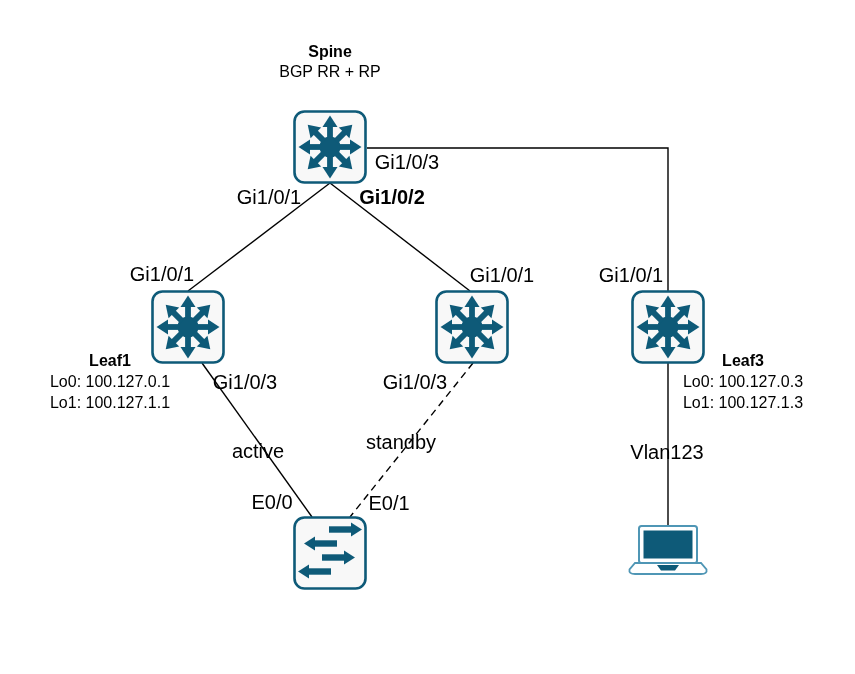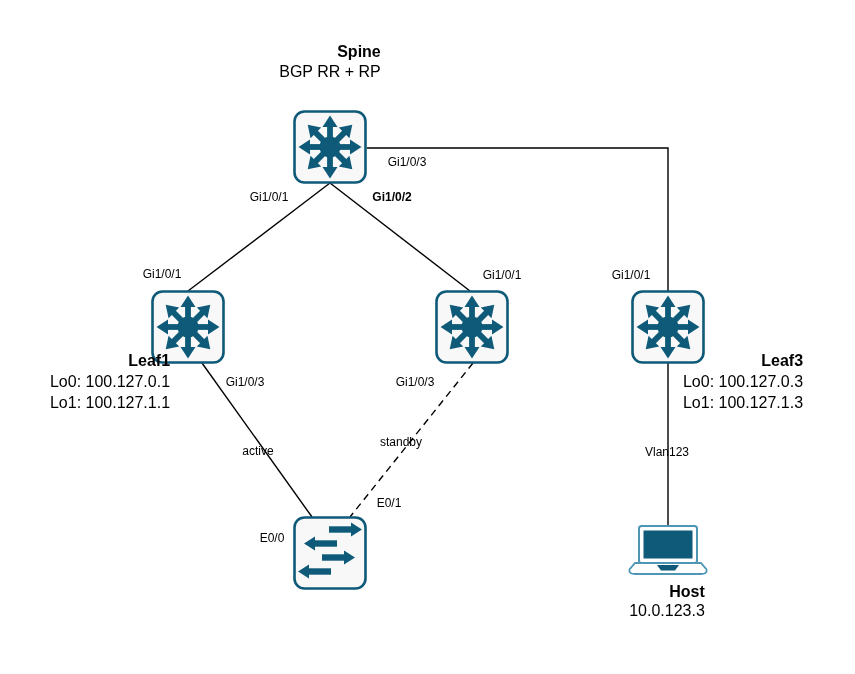--- a/index.html
+++ b/index.html
@@ -16,28 +16,28 @@
   .links-layer line, .links-layer polyline {
     stroke: #000000;
     stroke-width: 1.4;
     fill: none;
   }
   .links-layer .dashed { stroke-dasharray: 7 5; }
   .node-icon { position: absolute; }
   .plabel {
     position: absolute;
     transform: translate(-50%, -50%);
-    font-size: 12px;
+    font-size: 20px;
     white-space: nowrap;
     line-height: 1;
   }
   .nlabel {
     position: absolute;
     transform: translateX(-50%);
-    text-align: right;
+    text-align: center;
     font-size: 16px;
     white-space: nowrap;
     line-height: 21px;
   }
   .nlabel .nname { font-weight: bold; }
   .nlabel.lh20 { line-height: 20px; }
   .nlabel.lh19 { line-height: 19px; }
   .hidden-defs { position: absolute; width: 0; height: 0; overflow: hidden; }
 </style>
 </head>
@@ -125,32 +125,28 @@
   </div>
 
 
   <div class="nlabel" style="left:743px; top:350px;">
     <div class="nname">Leaf3</div>
     <div>Lo0: 100.127.0.3</div>
     <div>Lo1: 100.127.1.3</div>
   </div>
 
 
-  <div class="nlabel lh19" style="left:667px; top:582px;">
-    <div class="nname">Host</div>
-    <div>10.0.123.3</div>
-  </div>
 
   <div class="plabel" style="left:269px; top:197px;">Gi1/0/1</div>
   <div class="plabel" style="left:392px; top:197px;font-weight:bold;">Gi1/0/2</div>
   <div class="plabel" style="left:407px; top:162px;">Gi1/0/3</div>
   <div class="plabel" style="left:162px; top:274px;">Gi1/0/1</div>
   <div class="plabel" style="left:245px; top:382px;">Gi1/0/3</div>
   <div class="plabel" style="left:502px; top:275px;">Gi1/0/1</div>
   <div class="plabel" style="left:415px; top:382px;">Gi1/0/3</div>
   <div class="plabel" style="left:631px; top:275px;">Gi1/0/1</div>
   <div class="plabel" style="left:667px; top:452px;">Vlan123</div>
-  <div class="plabel" style="left:272px; top:502px;margin-top:36px;">E0/0</div>
+  <div class="plabel" style="left:272px; top:502px;">E0/0</div>
   <div class="plabel" style="left:389px; top:503px;">E0/1</div>
   <div class="plabel" style="left:258px; top:451px;">active</div>
   <div class="plabel" style="left:401px; top:442px;">standby</div>
 
 </div>
 
 </body></html>

